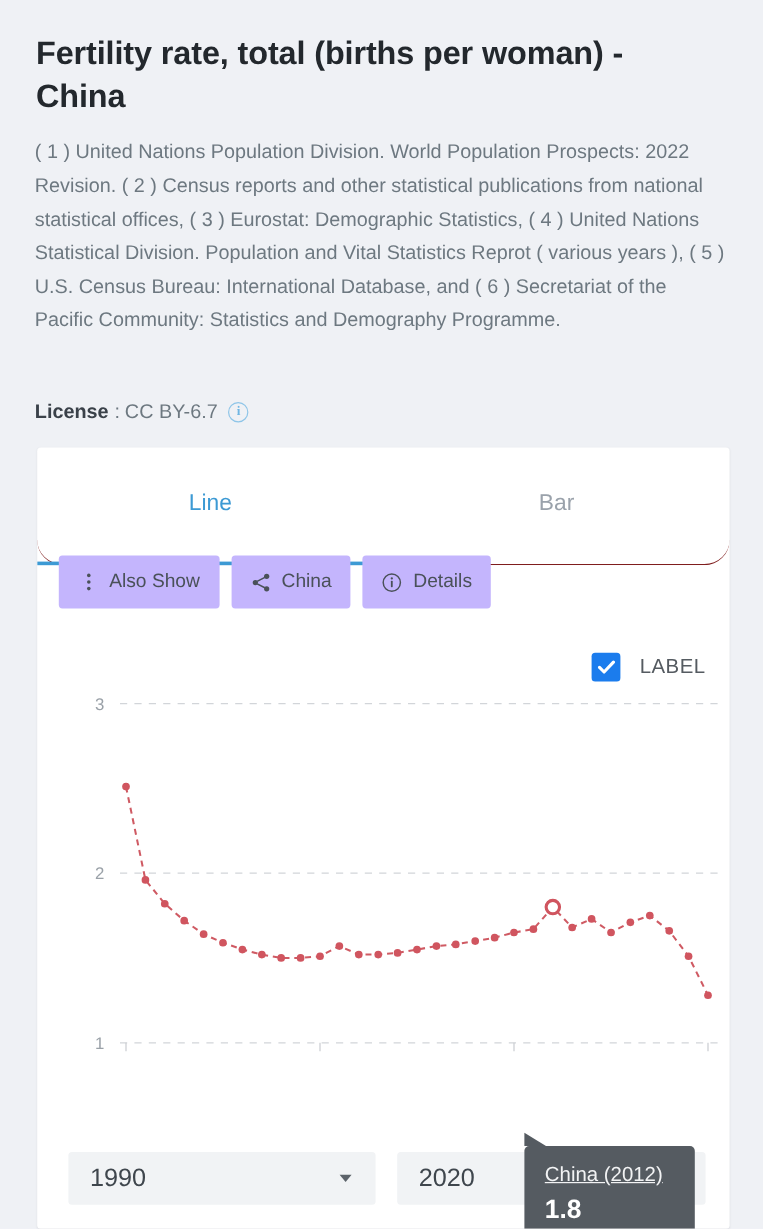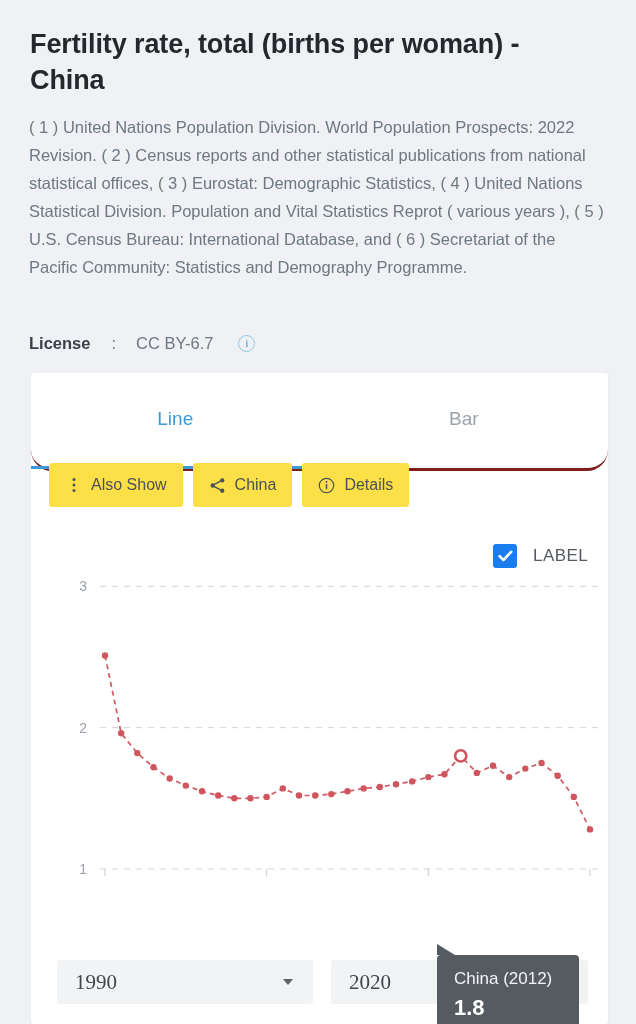--- a/index.html
+++ b/index.html
@@ -25,21 +25,21 @@
     left: 29px; top: 96px; width: 575px;
     font-size: 16.5px; line-height: 28px;
     color: #6d7880; font-weight: 400;
   }
 
   .license-line {
     position: absolute;
     left: 29px; top: 331px;
     font-size: 16.5px; line-height: 24px;
     color: #6d7880;
-    display: flex; align-items: center; gap: 16px;
+    display: flex; align-items: center; gap: 0;
   }
   .license-label { font-weight: 700; color: #3a4149; }
   .license-sep { color: #6d7880; padding: 0 4px 0 5px; }
   .license-value { color: #6d7880; }
   .info-circle {
     display: inline-flex; align-items: center; justify-content: center;
     width: 17px; height: 17px; margin-left: 9px;
     border-radius: 50%;
     border: 1.4px solid #8ec5e8;
     color: #6fb6e3; font-size: 11px; font-weight: 700;
@@ -55,21 +55,21 @@
     background: #ffffff;
     border-radius: 3px;
     box-shadow: 0 1px 2px rgba(0,0,0,0.07);
     overflow: hidden;
   }
 
   .tabs {
     position: absolute; left: 0; top: 0;
     width: 100%; height: 98px;
     display: flex;
-    border-bottom: 3px solid #7f1d1d;
+    border-bottom: 1px solid #7f1d1d;
     border-radius: 21px;
   }
   .tab {
     flex: 1 1 0;
     display: flex; align-items: center; justify-content: center;
     font-size: 19px; color: #9aa2ab;
     position: relative; cursor: pointer;
     padding-bottom: 4px;
   }
   .tab.active { color: #3d9ad4; }
@@ -79,21 +79,21 @@
     height: 3px; background: #3d9ad4;
   }
 
   .toolbar {
     position: absolute; left: 18px; top: 90px;
     display: flex; gap: 10px;
   }
   .tool-btn {
     display: flex; align-items: center; gap: 9px;
     height: 44px; padding: 0 16px;
-    background: #fde047;
+    background: #c4b5fd;
     border: none; border-radius: 3px;
     font-size: 16px; color: #4a5159;
     font-family: "Liberation Sans", sans-serif;
     cursor: pointer;
   }
   .tool-ico { display: inline-flex; align-items: center; justify-content: center; width: 17px; height: 17px; }
   .tool-ico svg { display: block; }
 
   
   .chart-wrap {
@@ -140,27 +140,27 @@
     padding: 13px 0 0 17px;
   }
   .tooltip::before {
     content: "";
     position: absolute;
     left: 0; top: -11px;
     border-left: 0 solid transparent;
     border-right: 18px solid transparent;
     border-bottom: 11px solid #555b61;
   }
-  .tt-title { font-size: 17px; line-height: 22px; color: #f2f3f4; }
+  .tt-title { font-size: 17px; line-height: 22px; color: #f2f3f4; text-decoration: underline; }
   .tt-value { font-size: 22px; line-height: 30px; font-weight: 700; margin-top: 3px; }
 
   
   .footer {
     position: absolute; left: 0; bottom: 0;
-    width: 577px; height: 84px; font-family: Liberation Serif, serif;
+    width: 577px; height: 84px;
   }
   .yselect {
     position: absolute; top: 20px;
     height: 44px;
     background: #f1f3f5;
     border: none; border-radius: 3px;
     display: flex; align-items: center;
     cursor: pointer;
   }
   .yselect.left  { left: 26px;  width: 256px; }

